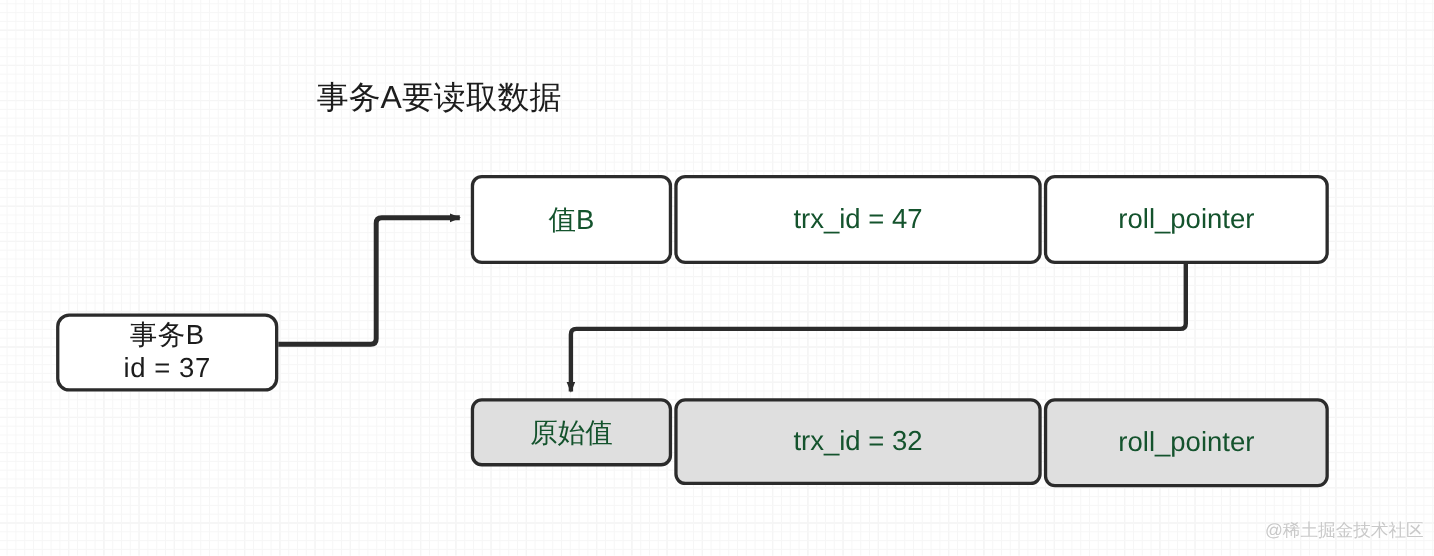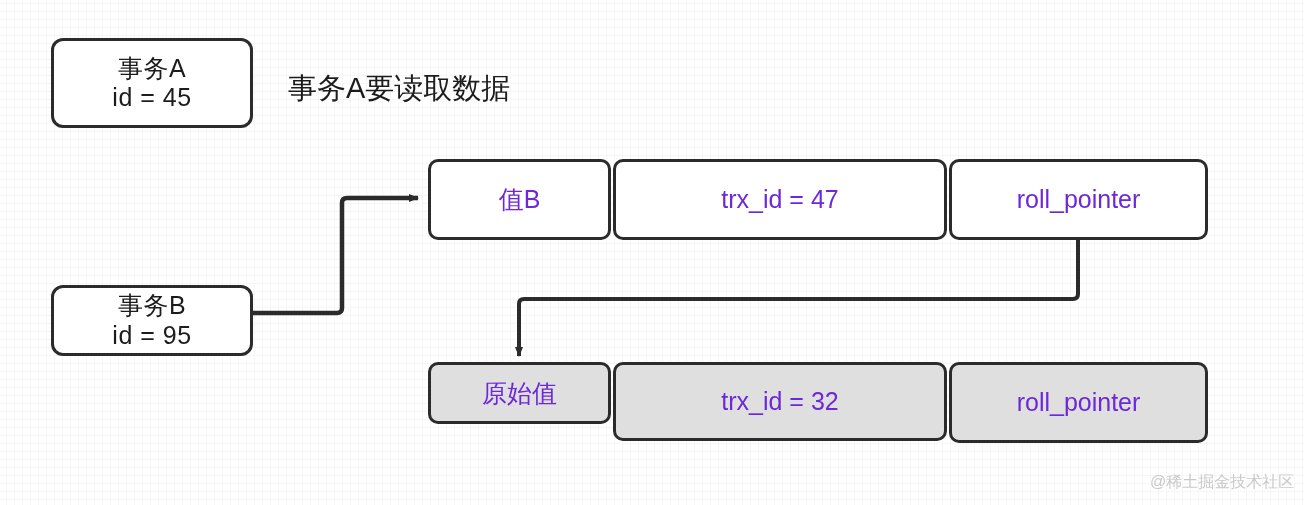--- a/index.html
+++ b/index.html
@@ -57,21 +57,21 @@
   }
   .cell {
     position: absolute;
     box-sizing: border-box;
     border: 3px solid #2b2b2b;
     border-radius: 10px;
     display: flex;
     align-items: center;
     justify-content: center;
     font-size: 25px;
-    color: #6d28d9;
+    color: #14532d;
     white-space: nowrap;
     z-index: 3;
   }
   .cell.light { background: #ffffff; }
   .cell.shaded { background: #dfdfdf; }
   .caption {
     position: absolute;
     font-size: 29px;
     color: #1c1c1c;
     white-space: nowrap;
@@ -108,30 +108,26 @@
       <marker id="arrow-down" markerWidth="10" markerHeight="10" refX="9" refY="4" orient="auto" markerUnits="userSpaceOnUse">
         <path d="M0,0 L10,4 L0,8 z" fill="#2b2b2b"></path>
       </marker>
     </defs>
 
     <path d="M 253,313 L 337,313 Q 342,313 342,308 L 342,203 Q 342,198 347,198 L 418,198" fill="none" stroke="#2b2b2b" stroke-width="4.5" stroke-linecap="butt" marker-end="url(#arrow-right)"></path>
 
     <path d="M 1078,240 L 1078,294 Q 1078,299 1073,299 L 524,299 Q 519,299 519,304 L 519,356" fill="none" stroke="#2b2b2b" stroke-width="4" stroke-linecap="butt" marker-end="url(#arrow-down)"></path>
   </svg>
 
-  <div class="node" style="left:51px; top:38px; width:202px; height:90px;">
-    <span class="ln">事务A</span>
-    <span class="ln">id = 45</span>
-  </div>
 
   <div class="caption" style="left:288px; top:69px;">事务A要读取数据</div>
 
   <div class="node" style="left:51px; top:268px; width:202px; height:71px;margin-top:17px;">
     <span class="ln">事务B</span>
-    <span class="ln">id = 95</span>
+    <span class="ln">id = 37</span>
   </div>
 
   <div class="cell light" style="left:428px; top:159px; width:183px; height:81px;">值B</div>
   <div class="cell light" style="left:613px; top:159px; width:334px; height:81px;">trx_id = 47</div>
   <div class="cell light" style="left:949px; top:159px; width:259px; height:81px;">roll_pointer</div>
 
   <div class="cell shaded" style="left:428px; top:362px; width:183px; height:62px;">原始值</div>
   <div class="cell shaded" style="left:613px; top:362px; width:334px; height:79px;">trx_id = 32</div>
   <div class="cell shaded" style="left:949px; top:362px; width:259px; height:81px;">roll_pointer</div>
 

